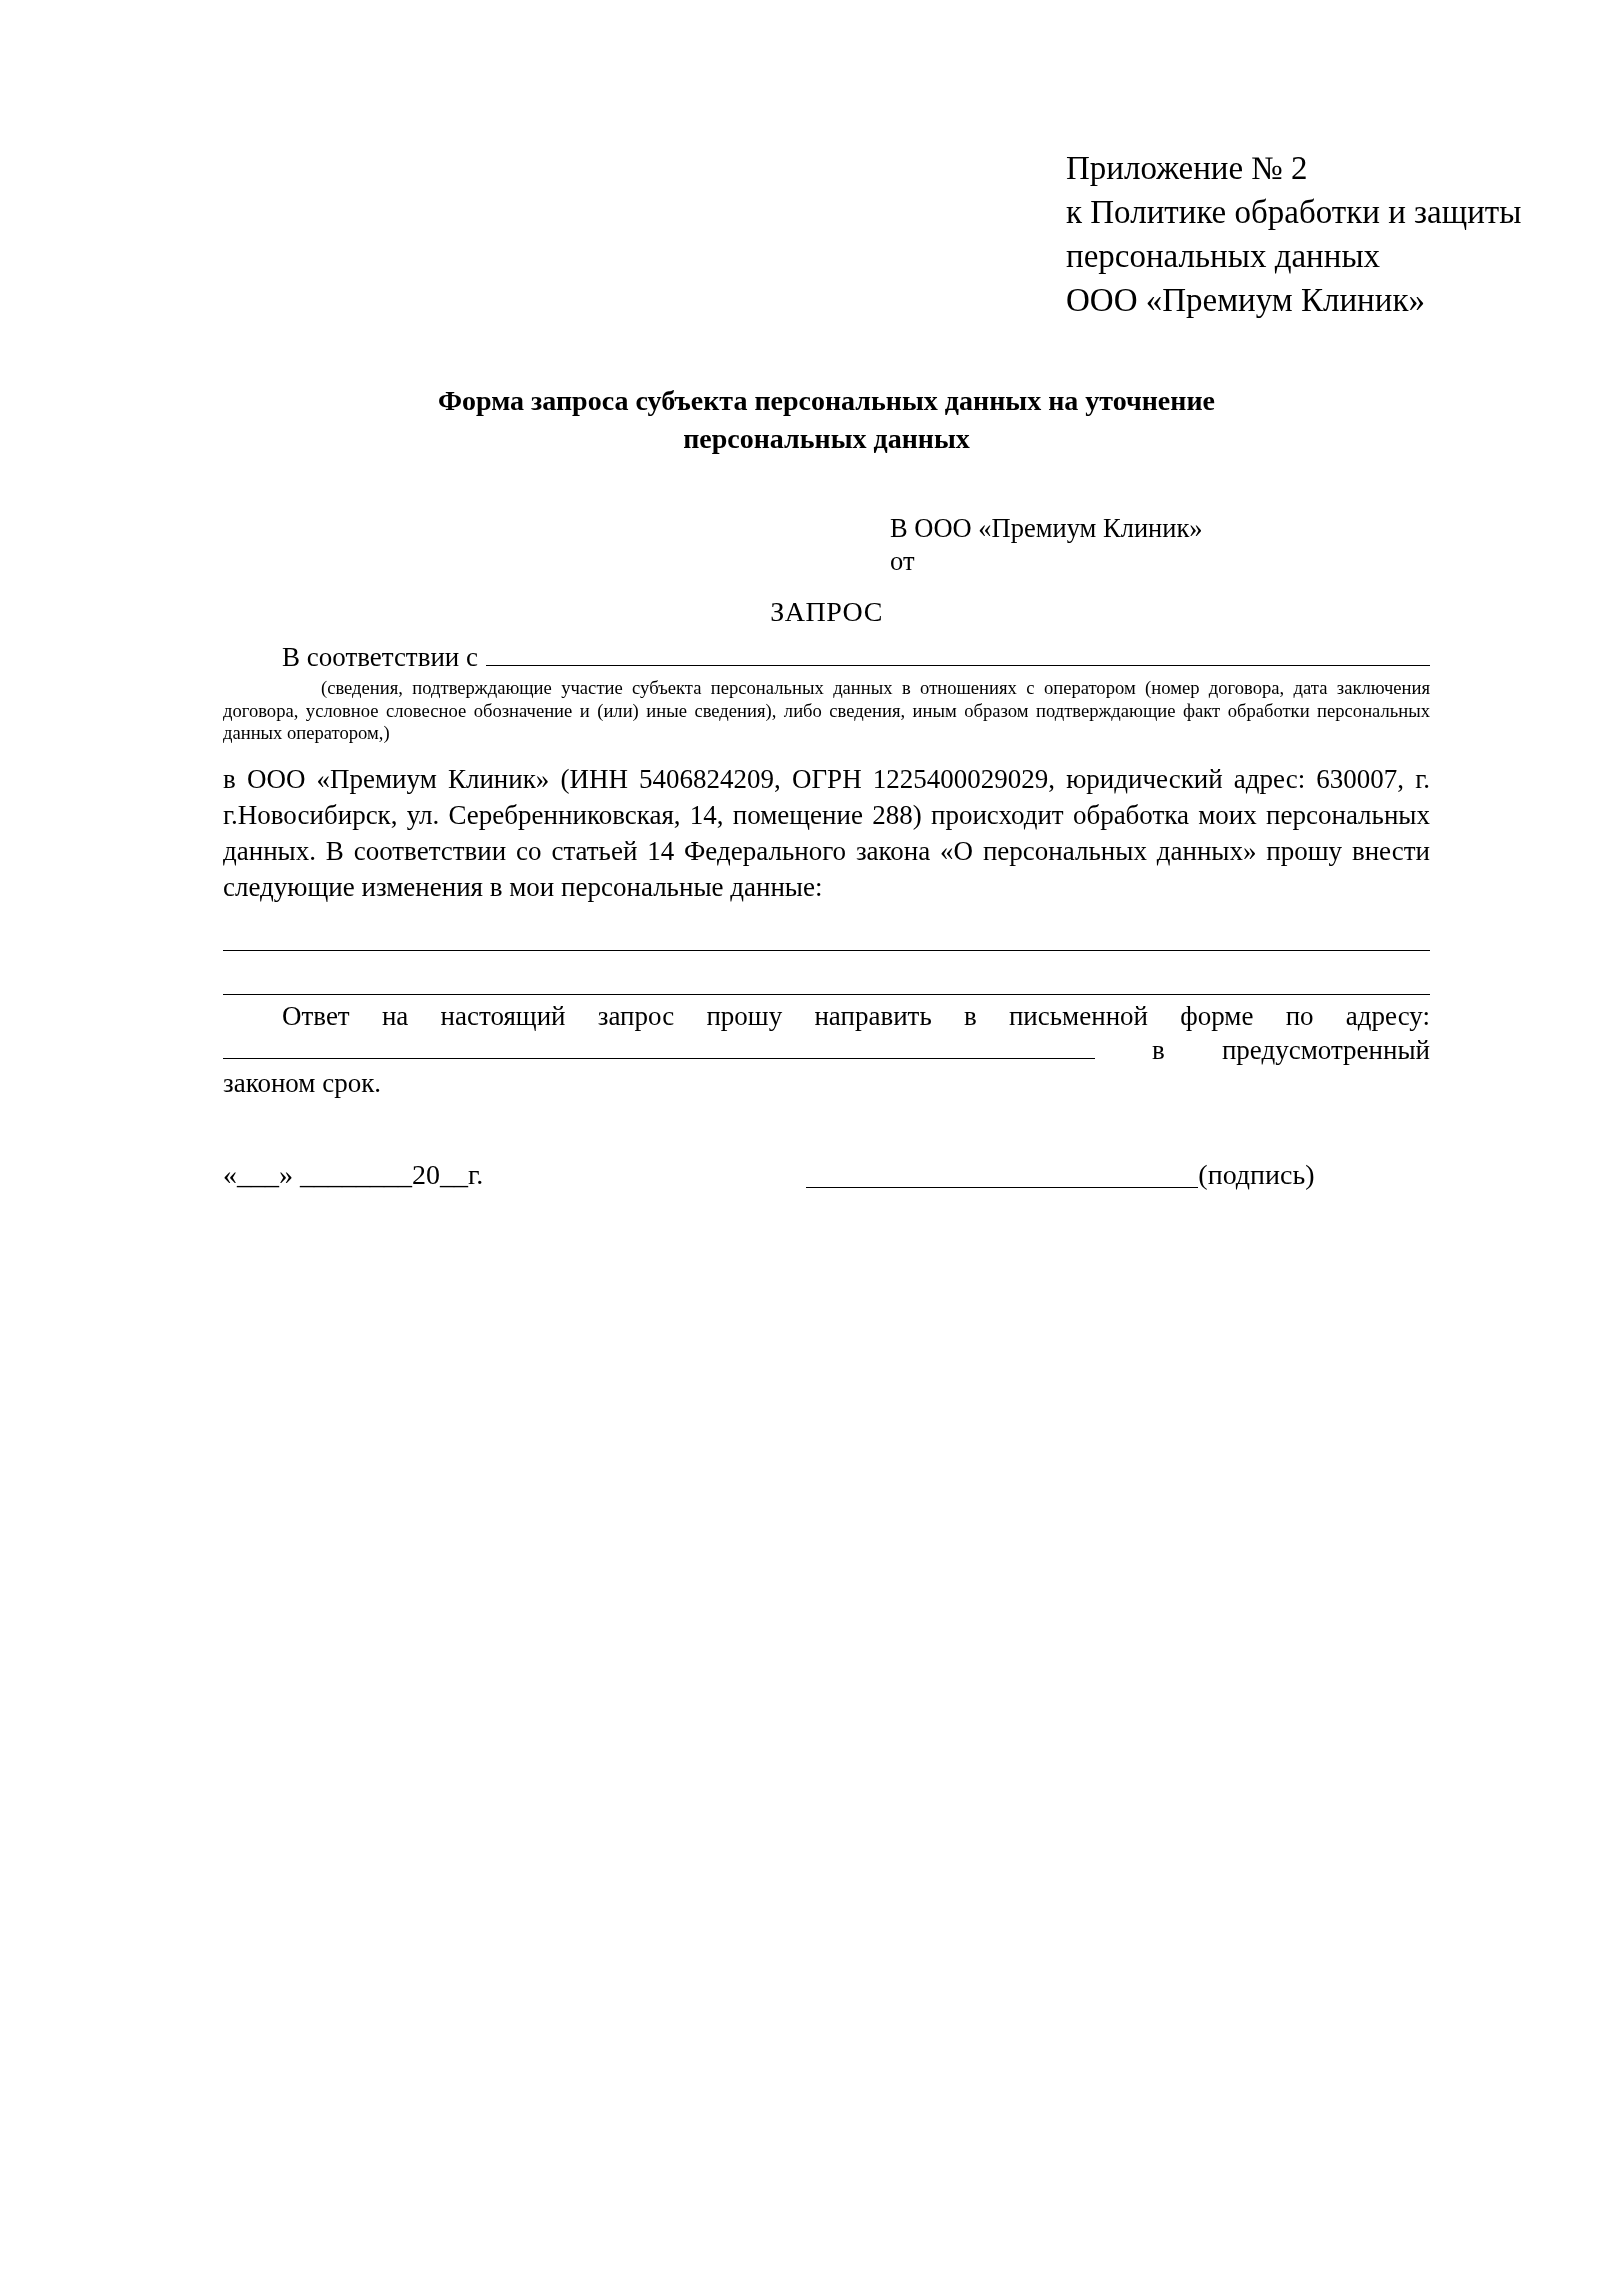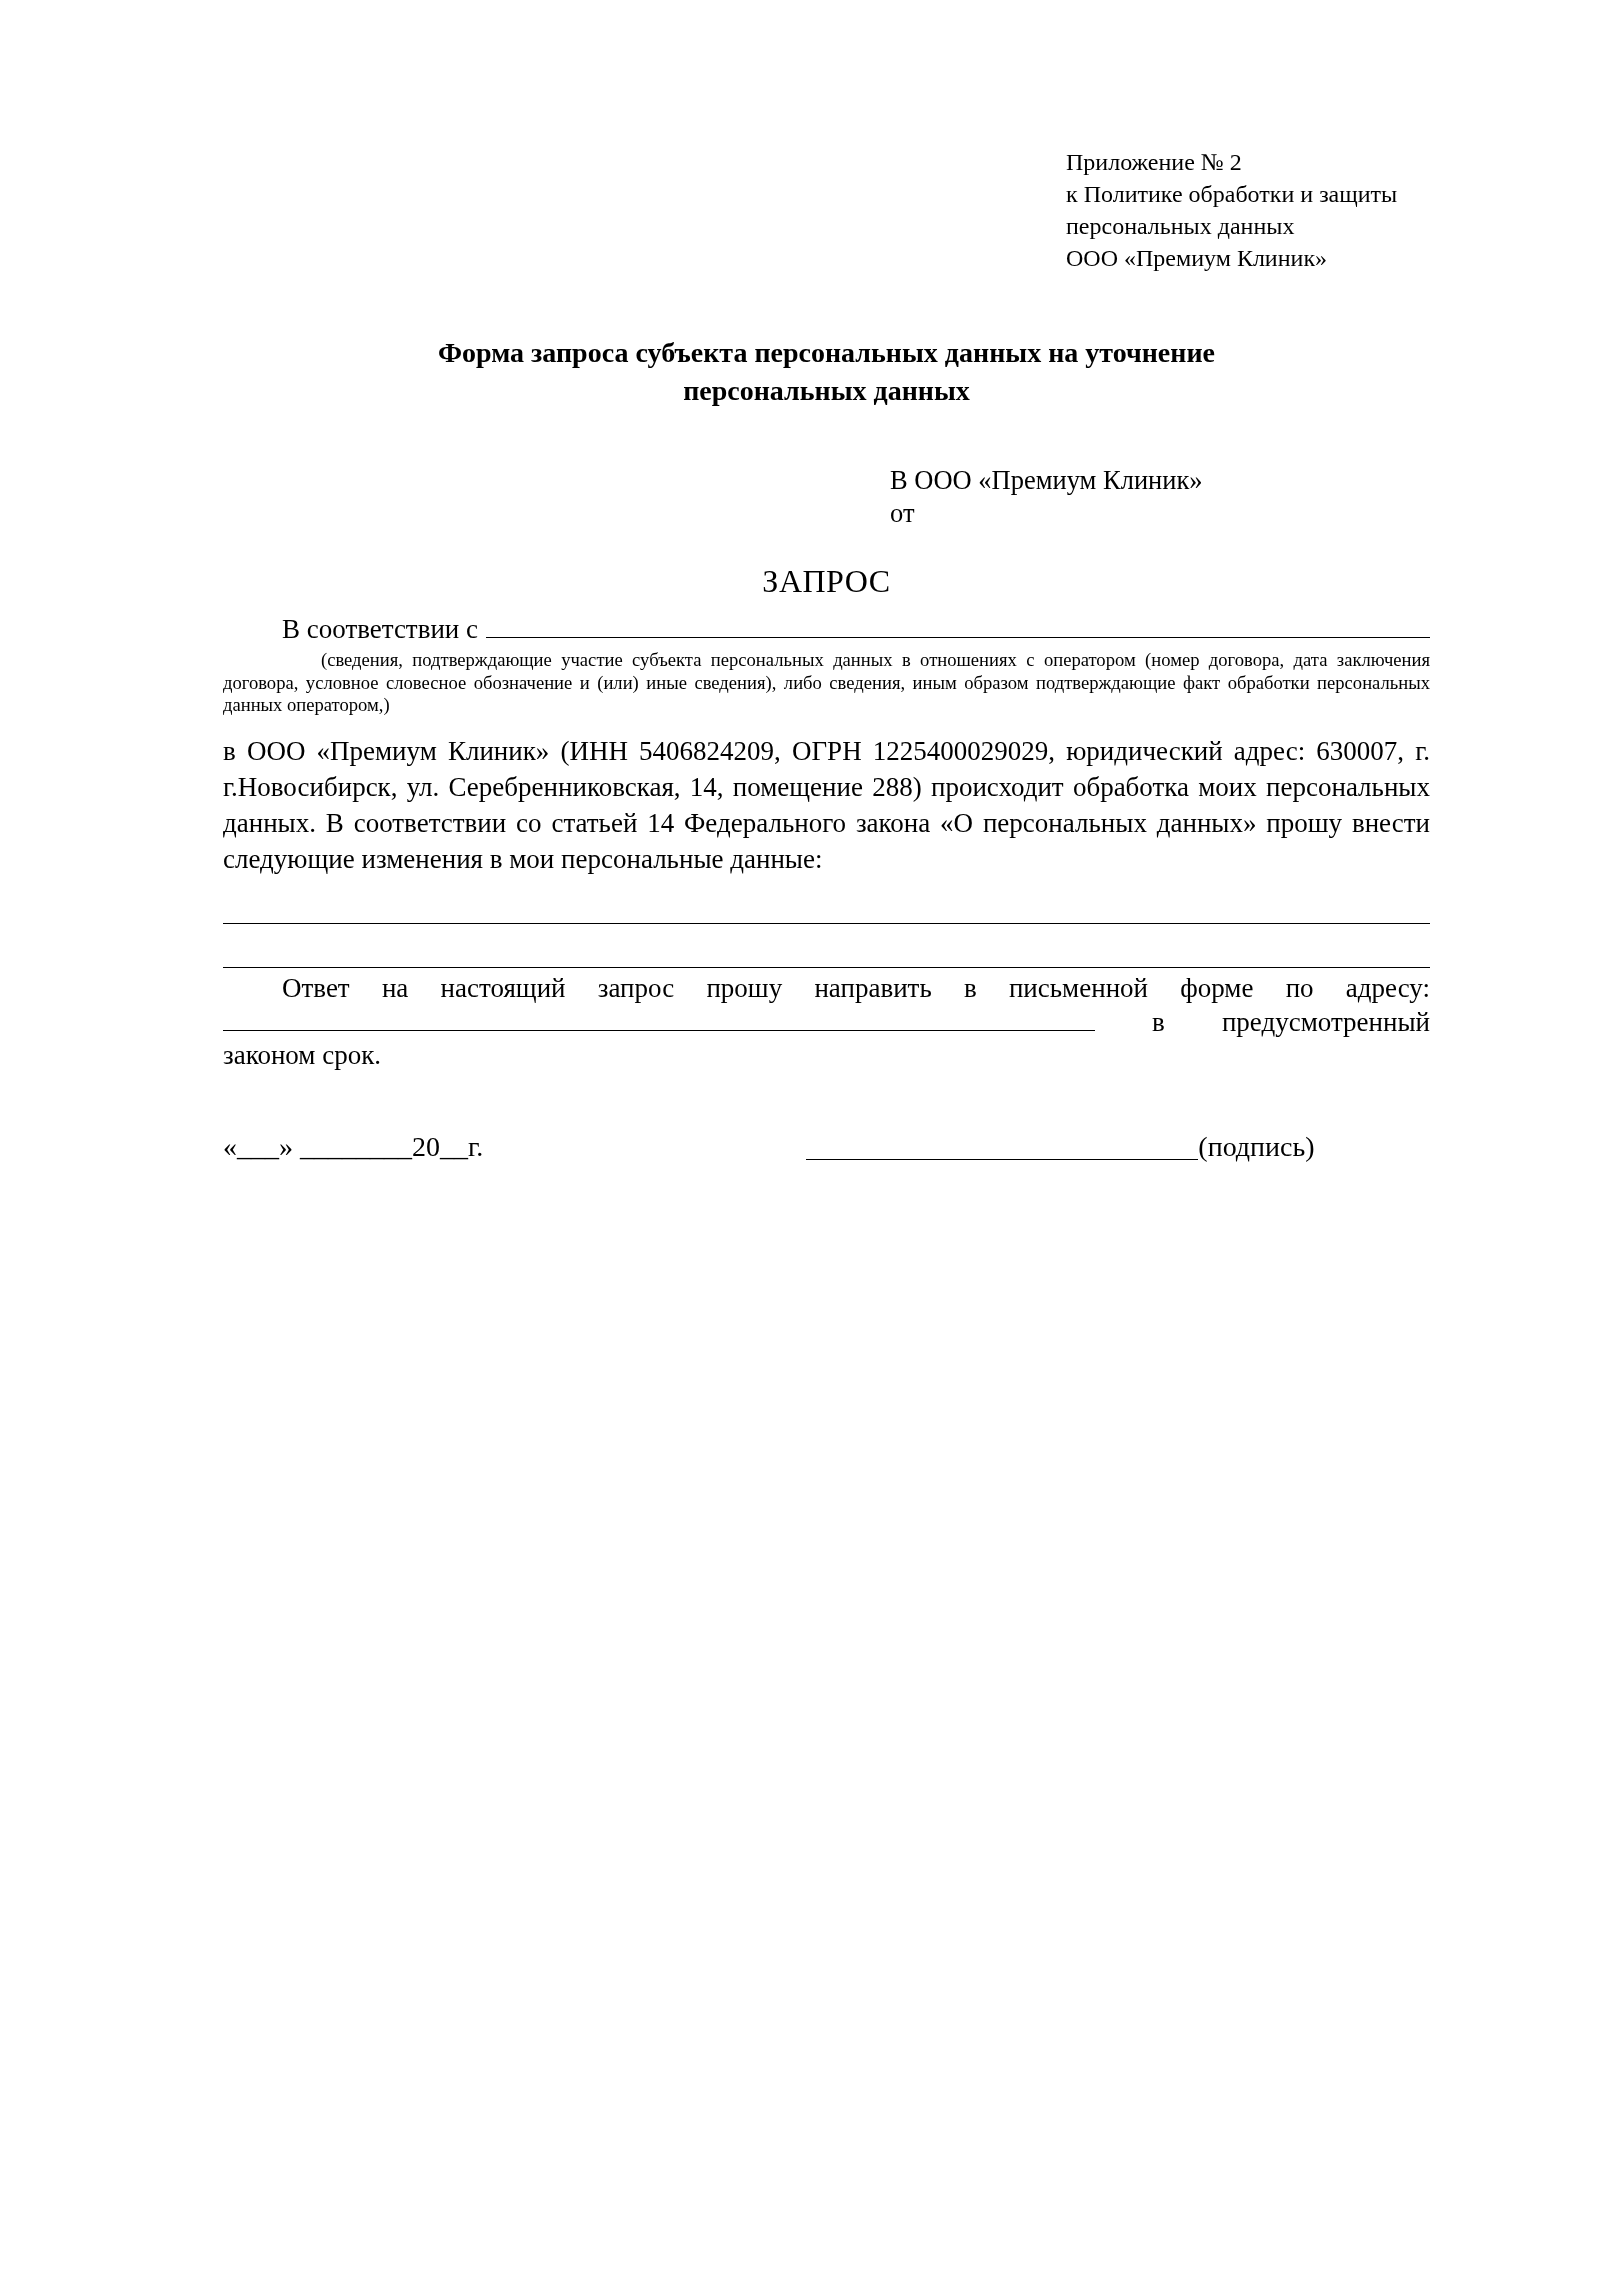--- a/index.html
+++ b/index.html
@@ -18,21 +18,21 @@
     position: relative;
     width: 1621px;
     height: 2294px;
     box-sizing: border-box;
     padding: 147px 191px 0 223px;
   }
 
   
   .appendix {
     margin-left: 843px;
-    font-size: 24px;
+    font-size: 33px;
     line-height: 1.33;
   }
   .appendix div { white-space: nowrap; }
 
   
   .doc-title {
     margin-top: 59px;
     text-align: center;
     font-weight: bold;
     font-size: 28px;
@@ -67,23 +67,23 @@
     width: 588px;
     padding-top: 2.9px;
     padding-bottom: 5.9px;
   }
   .rule-caption.small {
     font-size: 18px;
   }
 
   
   .request-heading {
-    margin-top: 34px;
+    margin-top: 19px;
     text-align: center;
-    font-size: 32px;
+    font-size: 28px;
     letter-spacing: 0.5px;
   }
 
   
   .para {
     font-size: 27px;
     line-height: 1.33;
     text-align: justify;
     margin-top: 17px;
   }

